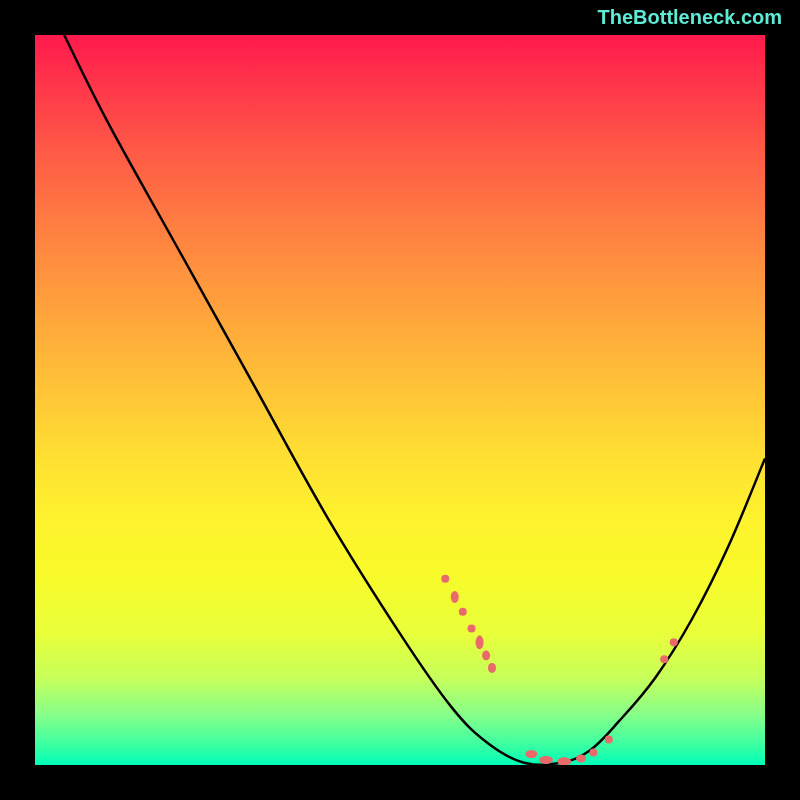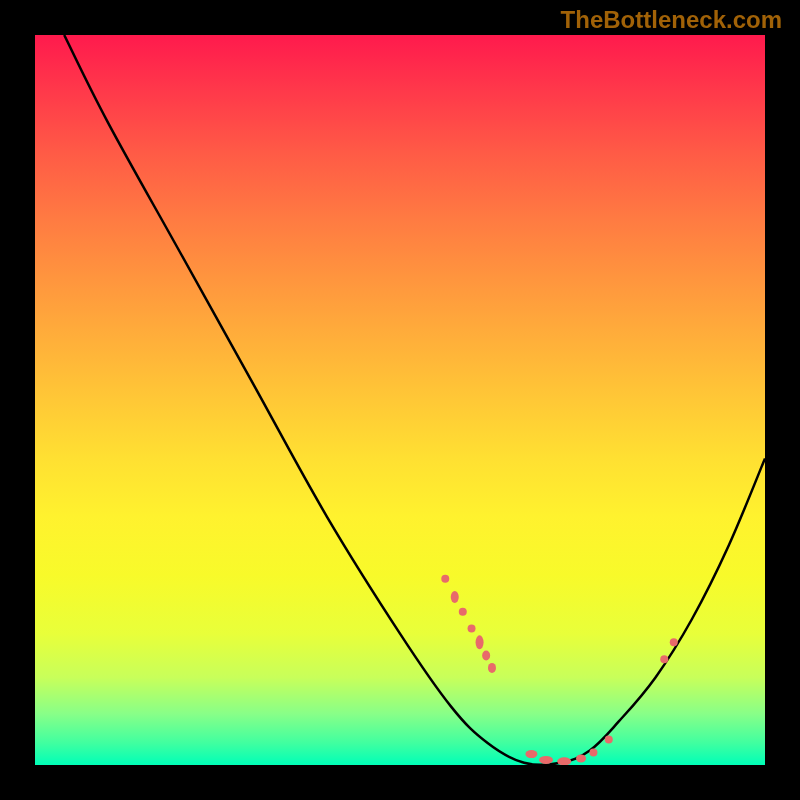--- a/index.html
+++ b/index.html
@@ -13,22 +13,22 @@
   .container {
     position: relative;
     width: 800px;
     height: 800px;
     background: #000;
   }
   .watermark {
     position: absolute;
     top: 6px;
     right: 18px;
-    color: #a16207;
-    font-size: 24px;
+    color: #5eead4;
+    font-size: 20px;
     font-weight: 600;
     z-index: 10;
   }
   .plot-area {
     position: absolute;
     left: 35px;
     top: 35px;
     width: 730px;
     height: 730px;
     overflow: hidden;

